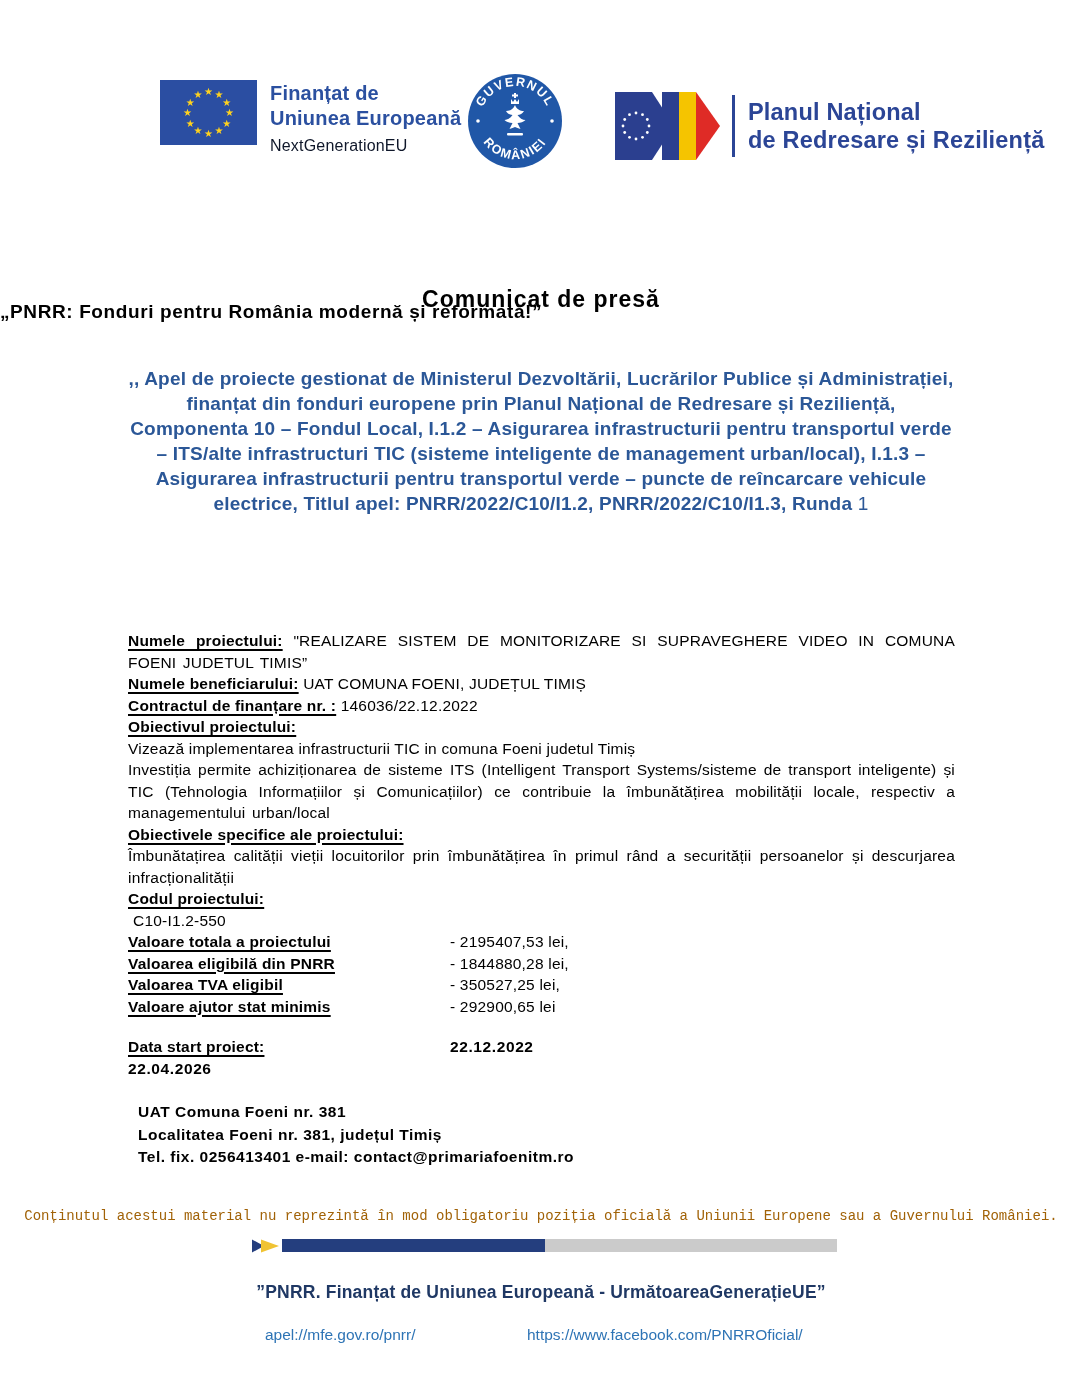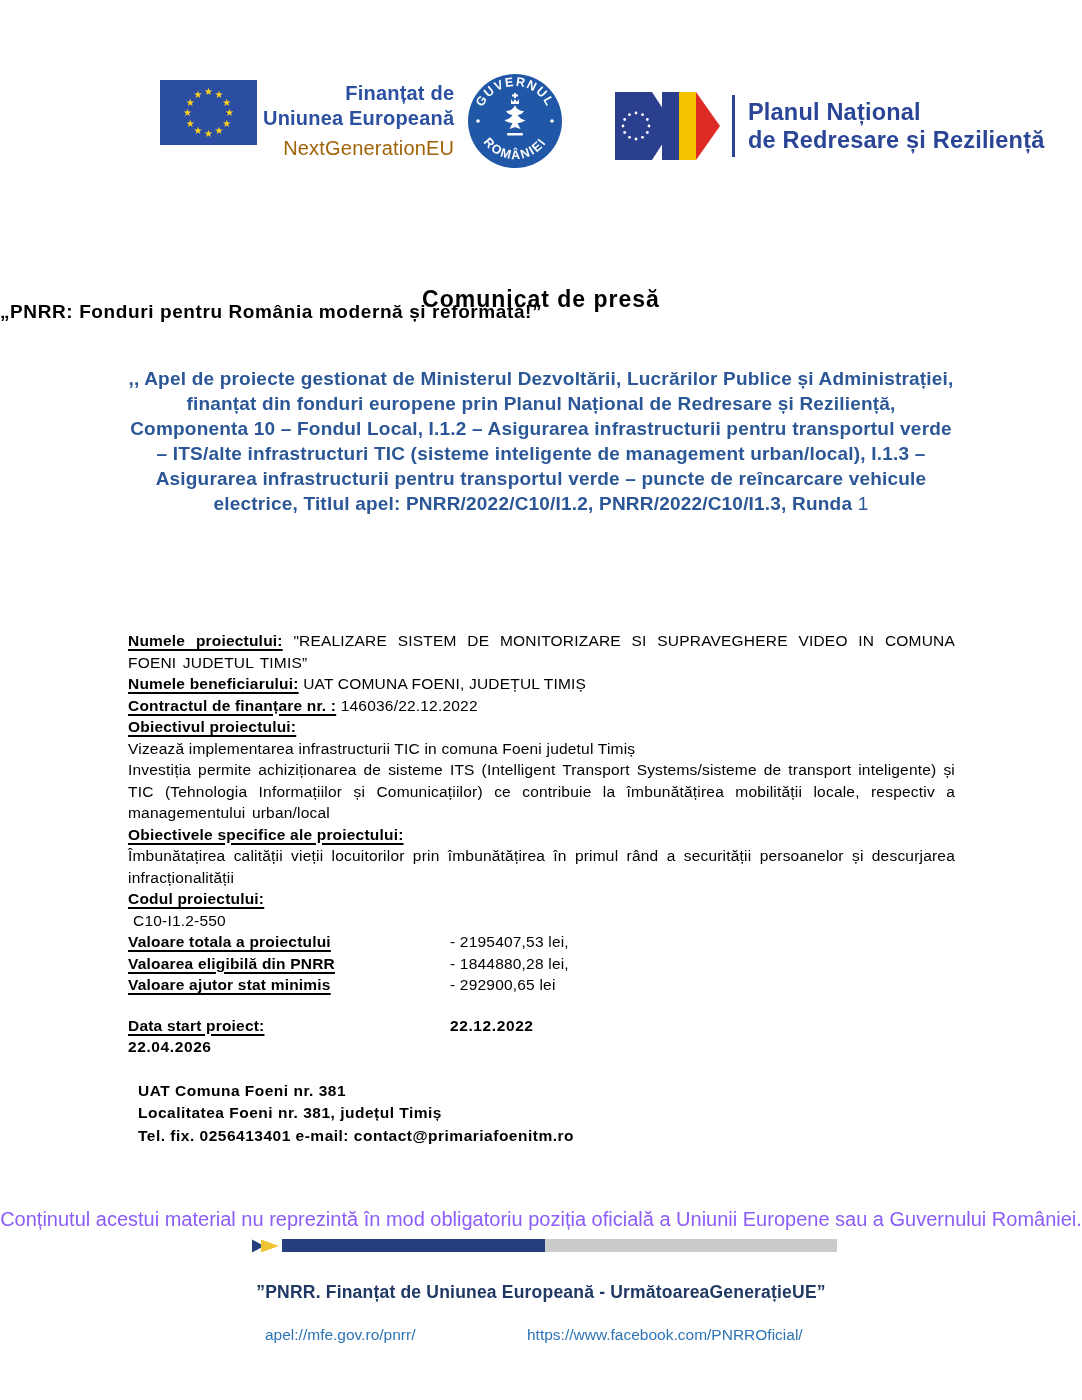--- a/index.html
+++ b/index.html
@@ -3,23 +3,23 @@
 <meta charset="utf-8">
 <style>
   html,body { margin:0; padding:0; background:#ffffff; }
   .page {
     position:relative; width:1082px; height:1400px; background:#ffffff;
     font-family:"Liberation Sans", sans-serif; color:#000; overflow:hidden;
   }
 
   
   .eu-logo { position:absolute; left:160px; top:80px; display:flex; align-items:flex-start; }
-  .eu-text { margin-left:6px; padding-top:1px;text-align:right; }
+  .eu-text { margin-left:13px; padding-top:1px; }
   .eu-text .l  { font-size:20px; font-weight:bold; color:#2B50A0; line-height:25px; letter-spacing:0.2px; }
-  .eu-text .ng { font-size:20px; color:#a16207; margin-top:6px; letter-spacing:0.2px; }
+  .eu-text .ng { font-size:16px; color:#0f172a; margin-top:6px; letter-spacing:0.2px; }
 
   .seal { position:absolute; left:466px; top:72px; }
 
   .pnrr { position:absolute; left:615px; top:92px; display:flex; align-items:center; }
   .pnrr-divider { width:3px; height:62px; background:#2B4596; margin:0 13px 0 11px; }
   .pnrr-text .pl { font-size:23.5px; color:#2B4596; font-weight:bold; line-height:28px; letter-spacing:0.2px; }
 
   
   .title    { position:absolute; top:254px; left:0; width:100%; text-align:center;
               font-size:23px; font-weight:bold; letter-spacing:1px;margin-top:32px; }
@@ -40,21 +40,21 @@
 
   .frow { display:flex; }
   .frow .fl { width:322px; flex:none; }
   .dates .fv { font-weight:bold; letter-spacing:0.6px; }
   .gap19 { height:19px; } .gap22 { height:22px; }
 
   .contact { padding-left:10px; font-weight:bold; line-height:22.5px; letter-spacing:0.5px; }
 
   
   .disclaimer { position:absolute; top:1208px; left:0; width:100%; text-align:center;
-                font-size:20px; color:#8b5cf6; }
+                font-size:14px; color:#a16207;font-family:Liberation Mono, monospace; }
 
   .bar { position:absolute; top:1239px; left:252px; width:585px; height:13px;
          display:flex; align-items:center; }
   .bar svg { flex:none; display:block; }
   .bar-blue { height:13px; width:263px; background:#243E7E; }
   .bar-gray { height:13px; width:292px; background:#CBCBCB; }
 
   .quote { position:absolute; top:1282px; left:0; width:100%; text-align:center;
            font-weight:bold; font-size:17.5px; color:#1F3864; letter-spacing:0.2px; }
 
@@ -192,20 +192,24 @@
 
     <div class="frow">
       <span class="fl"><span class="lbl">Valoare totala a proiectului</span></span>
       <span class="fv">- 2195407,53 lei,</span>
     </div>
     <div class="frow">
       <span class="fl"><span class="lbl">Valoarea eligibilă din PNRR</span></span>
       <span class="fv">- 1844880,28 lei,</span>
     </div>
     <div class="frow">
+      <span class="fl"><span class="lbl">Valoarea TVA eligibil</span></span>
+      <span class="fv">- 350527,25 lei,</span>
+    </div>
+    <div class="frow">
       <span class="fl"><span class="lbl">Valoare ajutor stat minimis</span></span>
       <span class="fv">- 292900,65 lei</span>
     </div>
 
     <div class="gap19"></div>
 
     <div class="frow dates">
       <span class="fl"><span class="lbl">Data start proiect:</span></span>
       <span class="fv">22.12.2022</span>
     </div>

